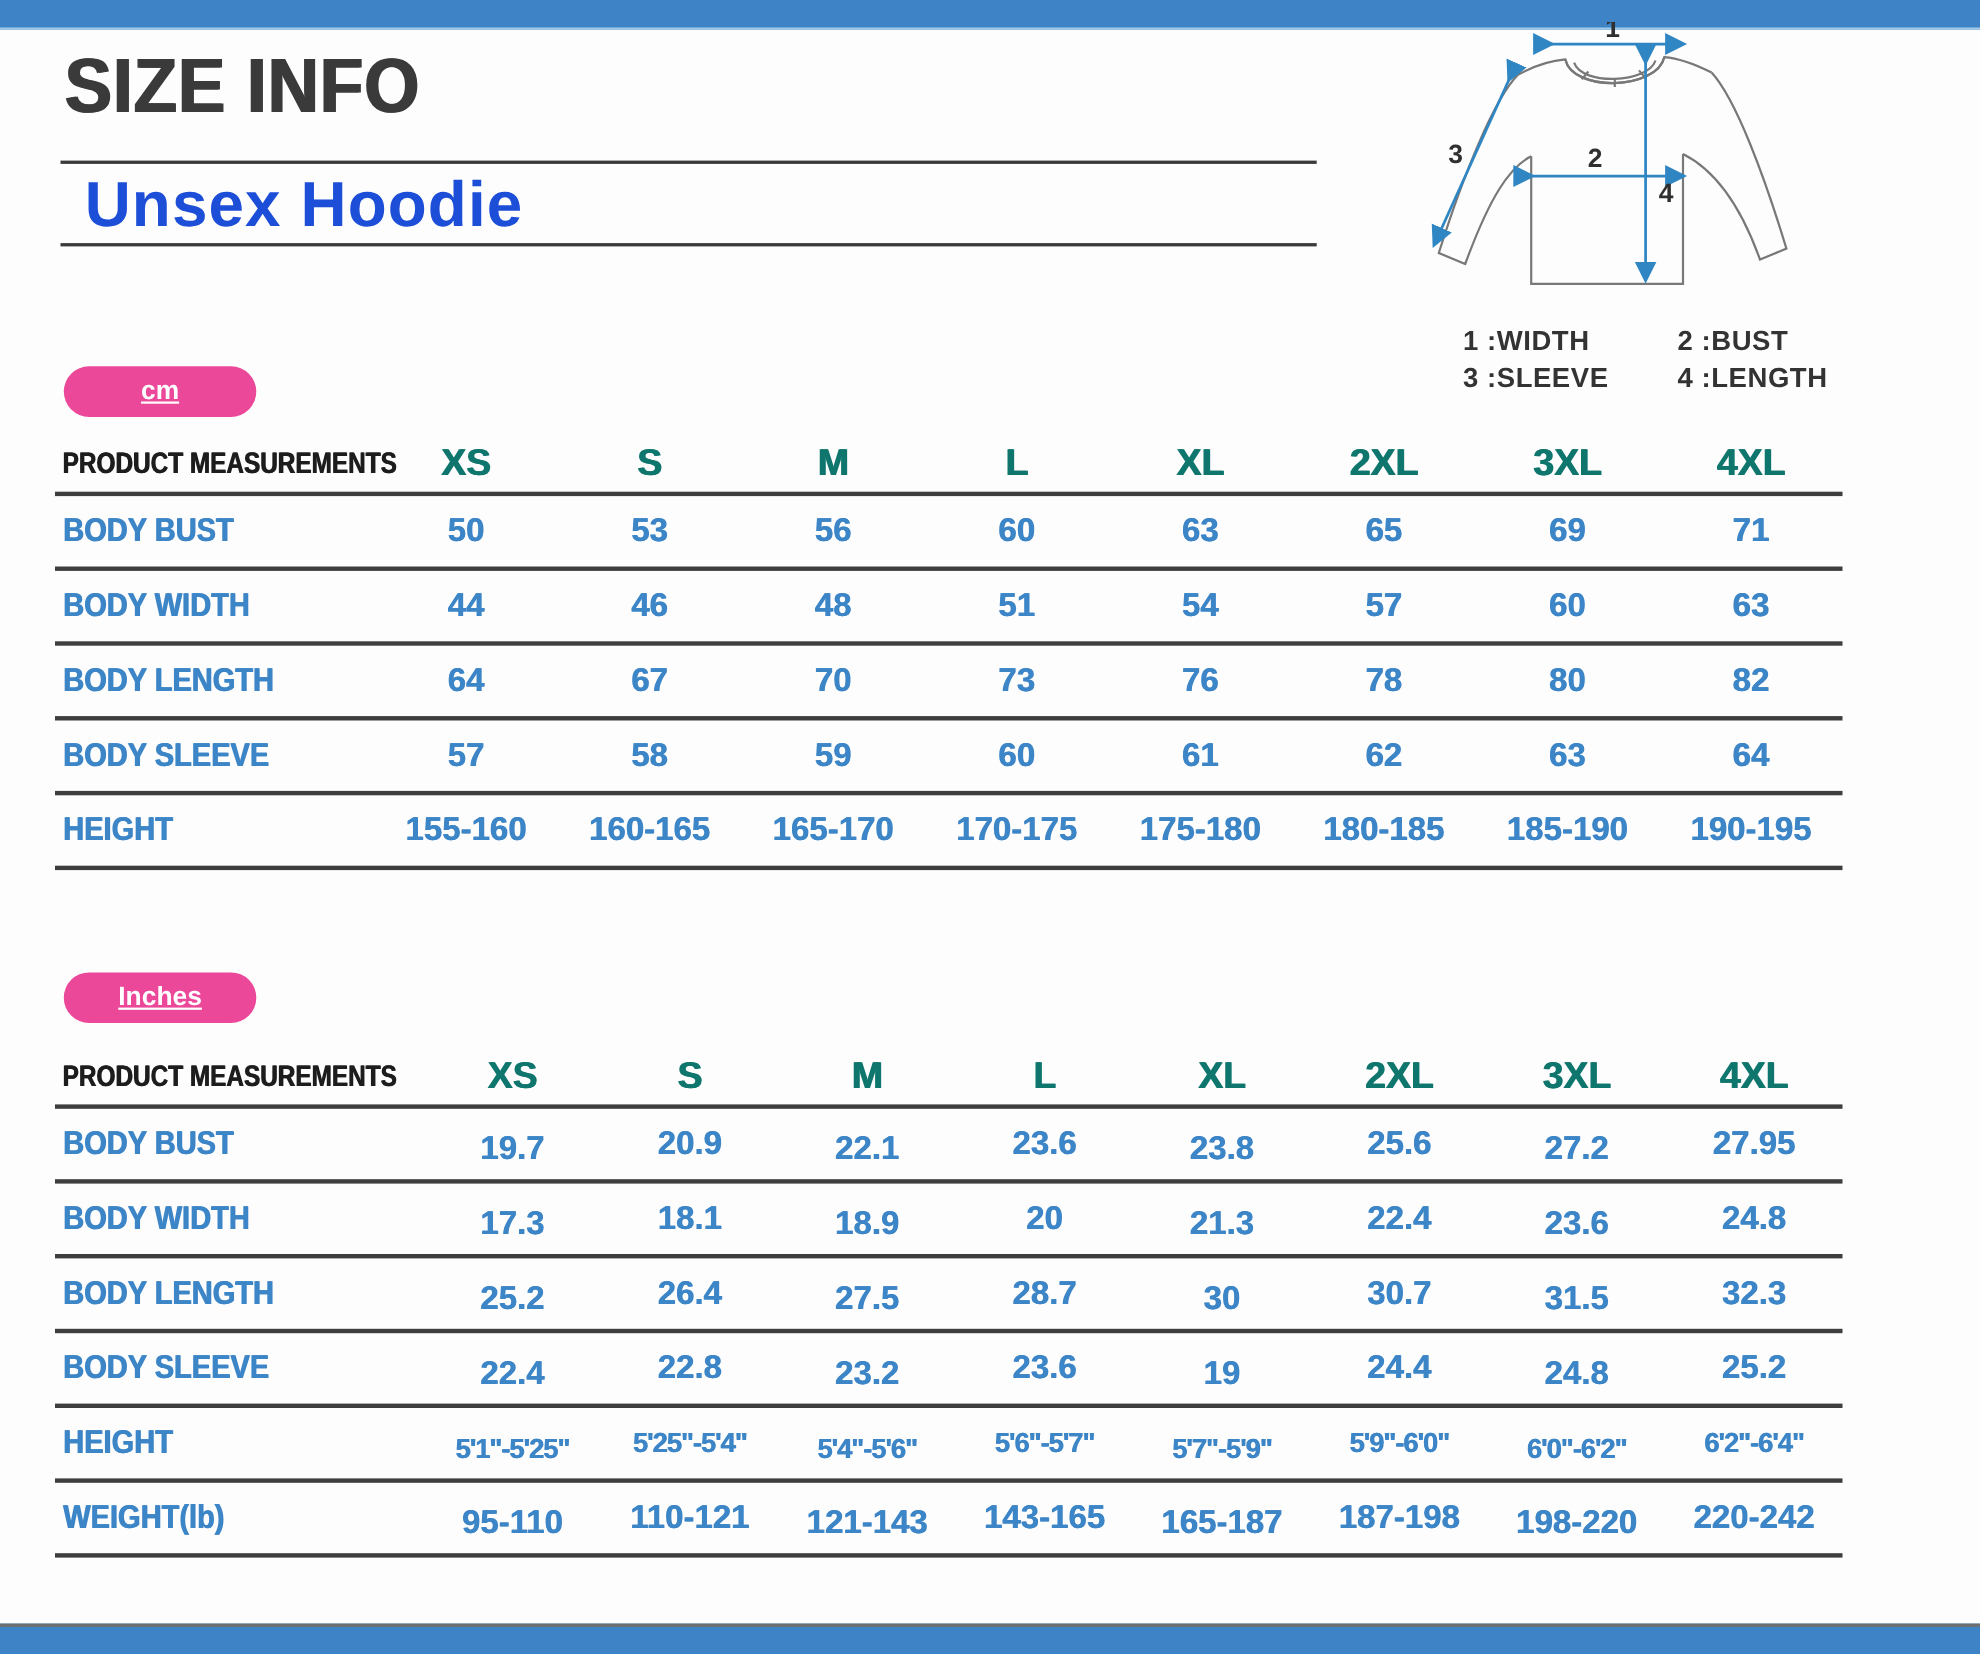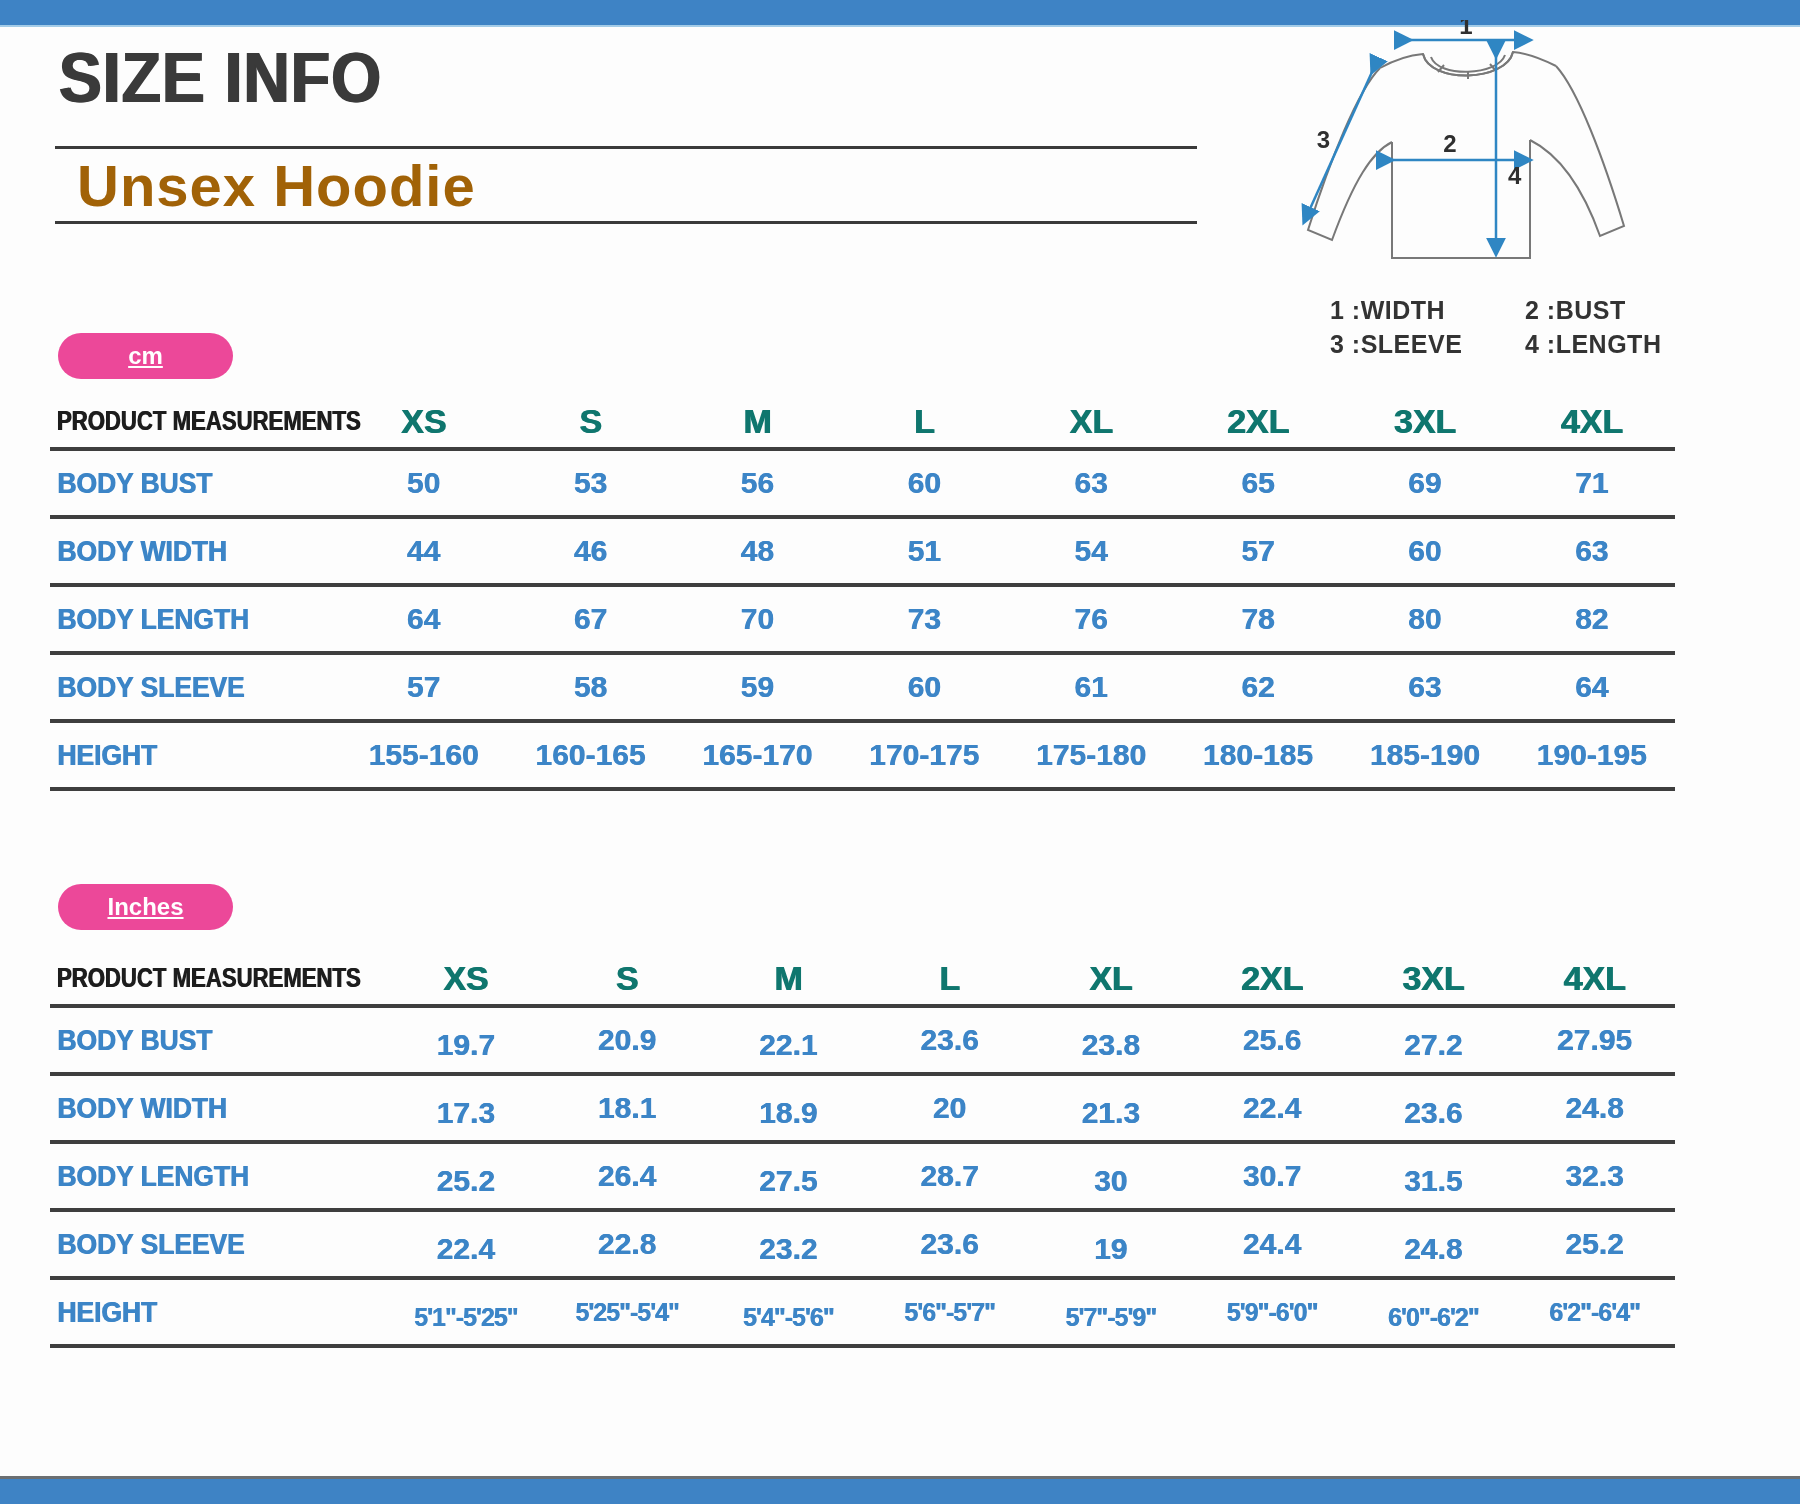--- a/index.html
+++ b/index.html
@@ -21,21 +21,21 @@
     font-size:70px;font-weight:900;color:#3a3a3a;letter-spacing:1px;
     text-shadow:2px 0 0 currentColor;
     transform:scaleX(.92);transform-origin:left center;
   }
   .subtitle-box{
     position:absolute;left:55px;top:146px;width:1142px;height:72px;
     border-top:3px solid #3a3a3a;border-bottom:3px solid #3a3a3a;
     display:flex;align-items:center;
   }
   .subtitle-box span{
-    padding-left:22px;font-size:58px;font-weight:700;color:#a16207;
+    padding-left:22px;font-size:58px;font-weight:700;color:#1d4ed8;
     letter-spacing:1px;
   }
   .diagram-svg{position:absolute;left:1268px;top:20px;}
   .legend{
     position:absolute;left:1330px;top:296px;
     display:grid;grid-template-columns:195px auto;row-gap:5px;
     font-size:25px;font-weight:800;color:#333;letter-spacing:0.5px;
   }
   .unit-pill{
     position:absolute;left:58px;width:175px;height:46px;
@@ -260,15 +260,26 @@
       <div class="cell label-cell row-label">HEIGHT</div>
       <div class="cell value-cell">5'1"-5'25"</div>
       <div class="cell value-cell">5'25"-5'4"</div>
       <div class="cell value-cell">5'4"-5'6"</div>
       <div class="cell value-cell">5'6"-5'7"</div>
       <div class="cell value-cell">5'7"-5'9"</div>
       <div class="cell value-cell">5'9"-6'0"</div>
       <div class="cell value-cell">6'0"-6'2"</div>
       <div class="cell value-cell">6'2"-6'4"</div>
     </div>
+    <div class="trow">
+      <div class="cell label-cell row-label">WEIGHT(lb)</div>
+      <div class="cell value-cell">95-110</div>
+      <div class="cell value-cell">110-121</div>
+      <div class="cell value-cell">121-143</div>
+      <div class="cell value-cell">143-165</div>
+      <div class="cell value-cell">165-187</div>
+      <div class="cell value-cell">187-198</div>
+      <div class="cell value-cell">198-220</div>
+      <div class="cell value-cell">220-242</div>
+    </div>
   </section>
 
 <div class="bottom-bar"></div>
 
 </body></html>

